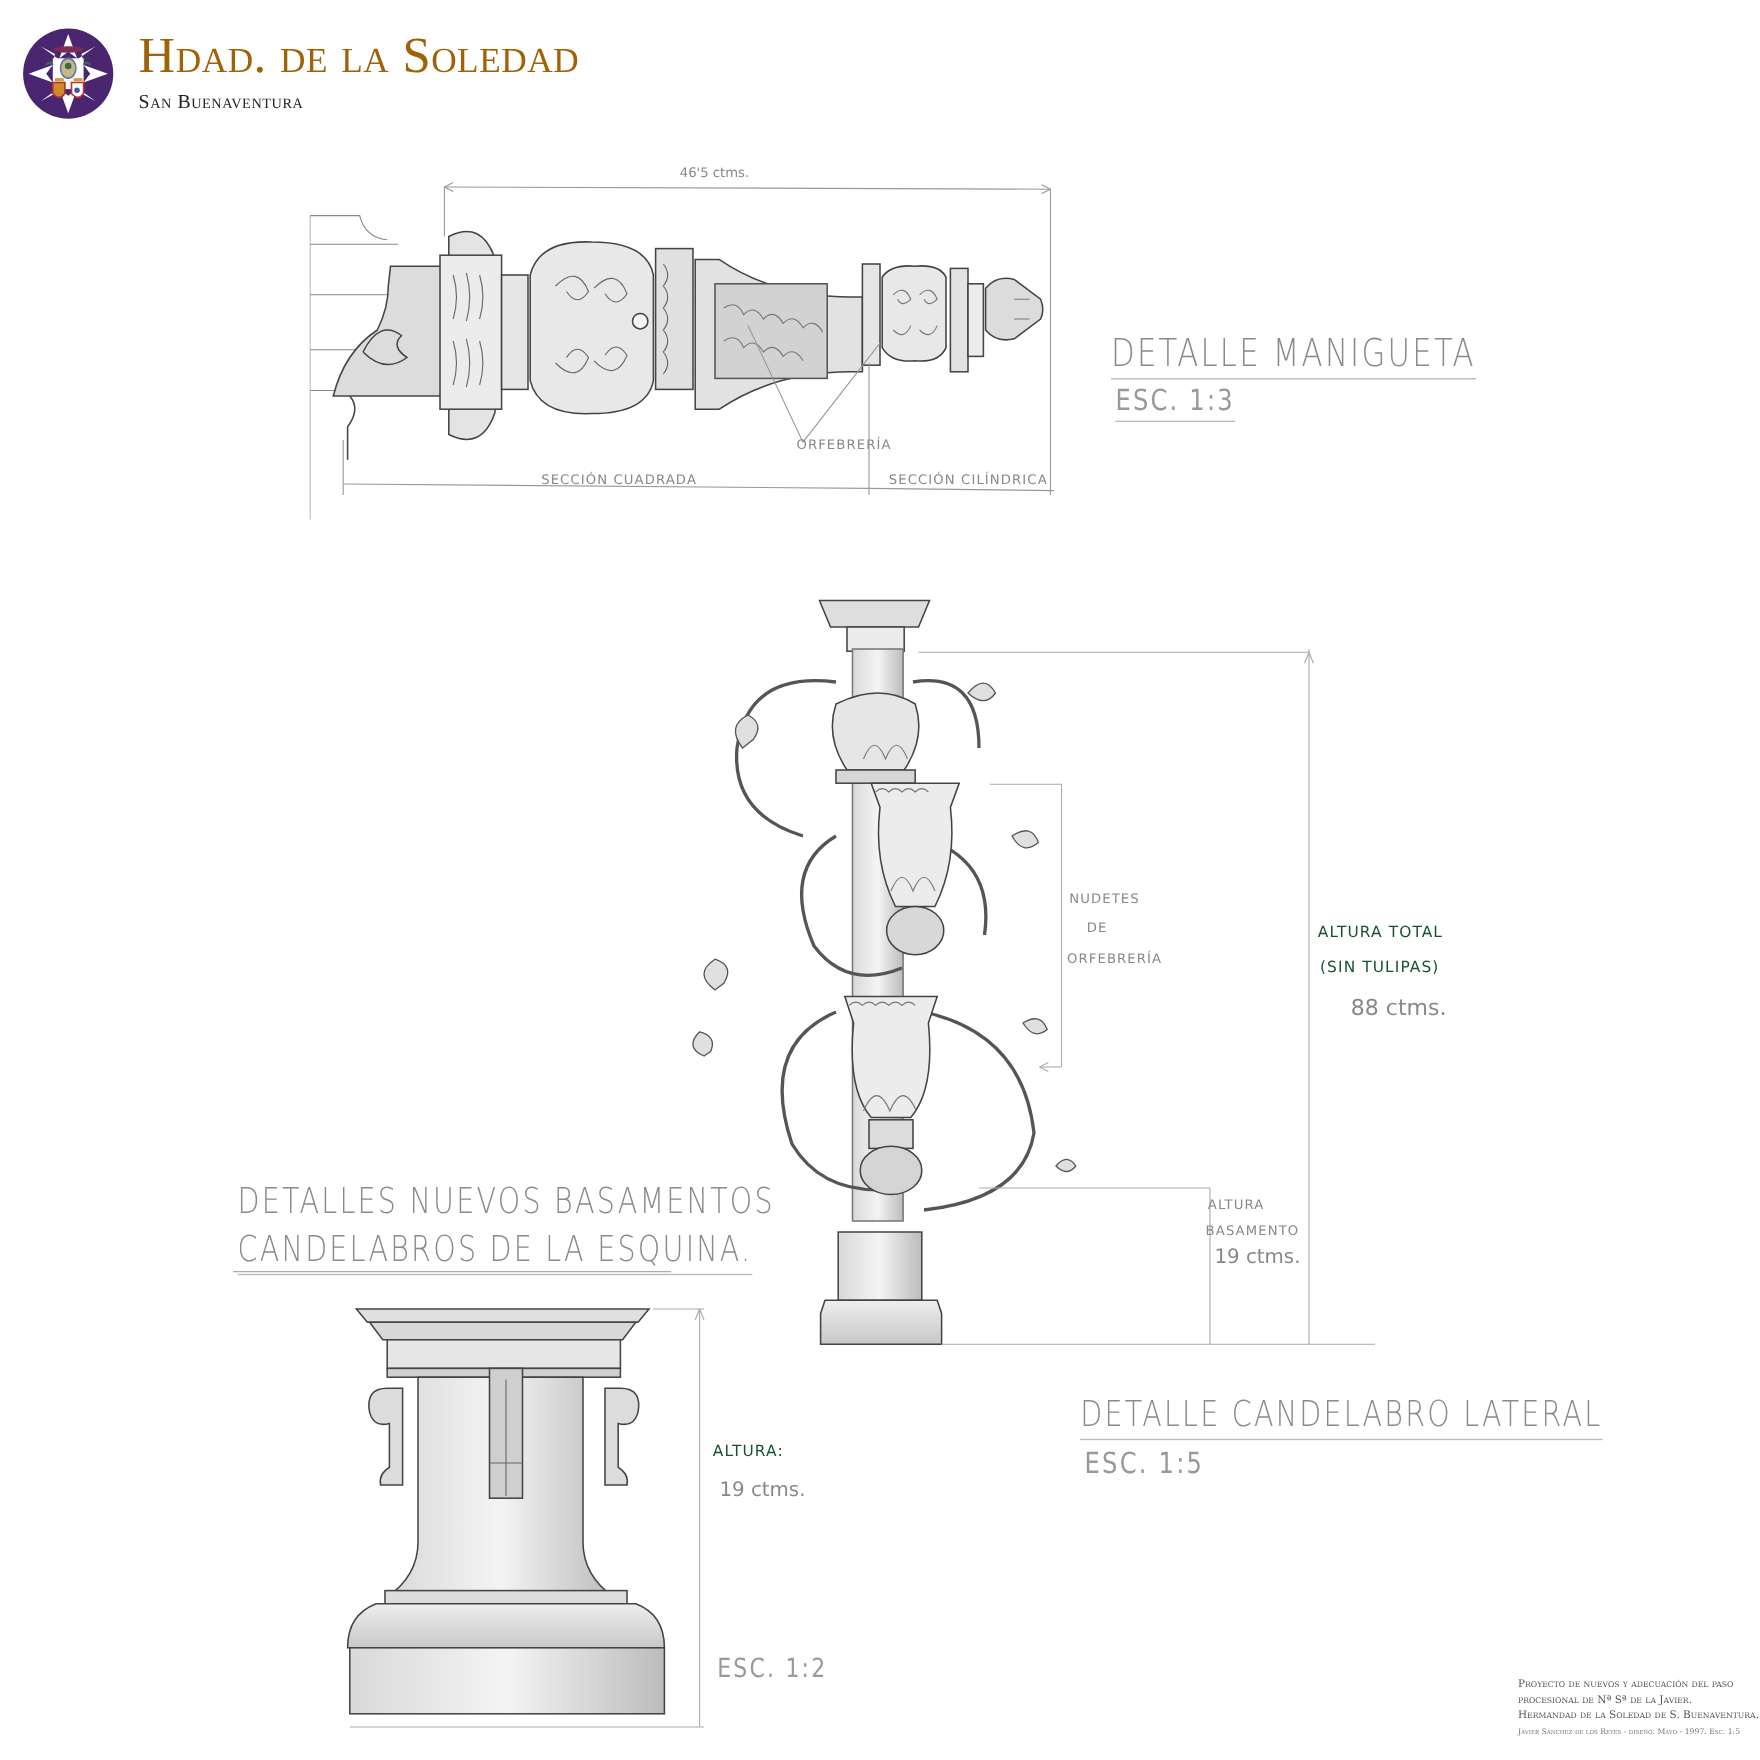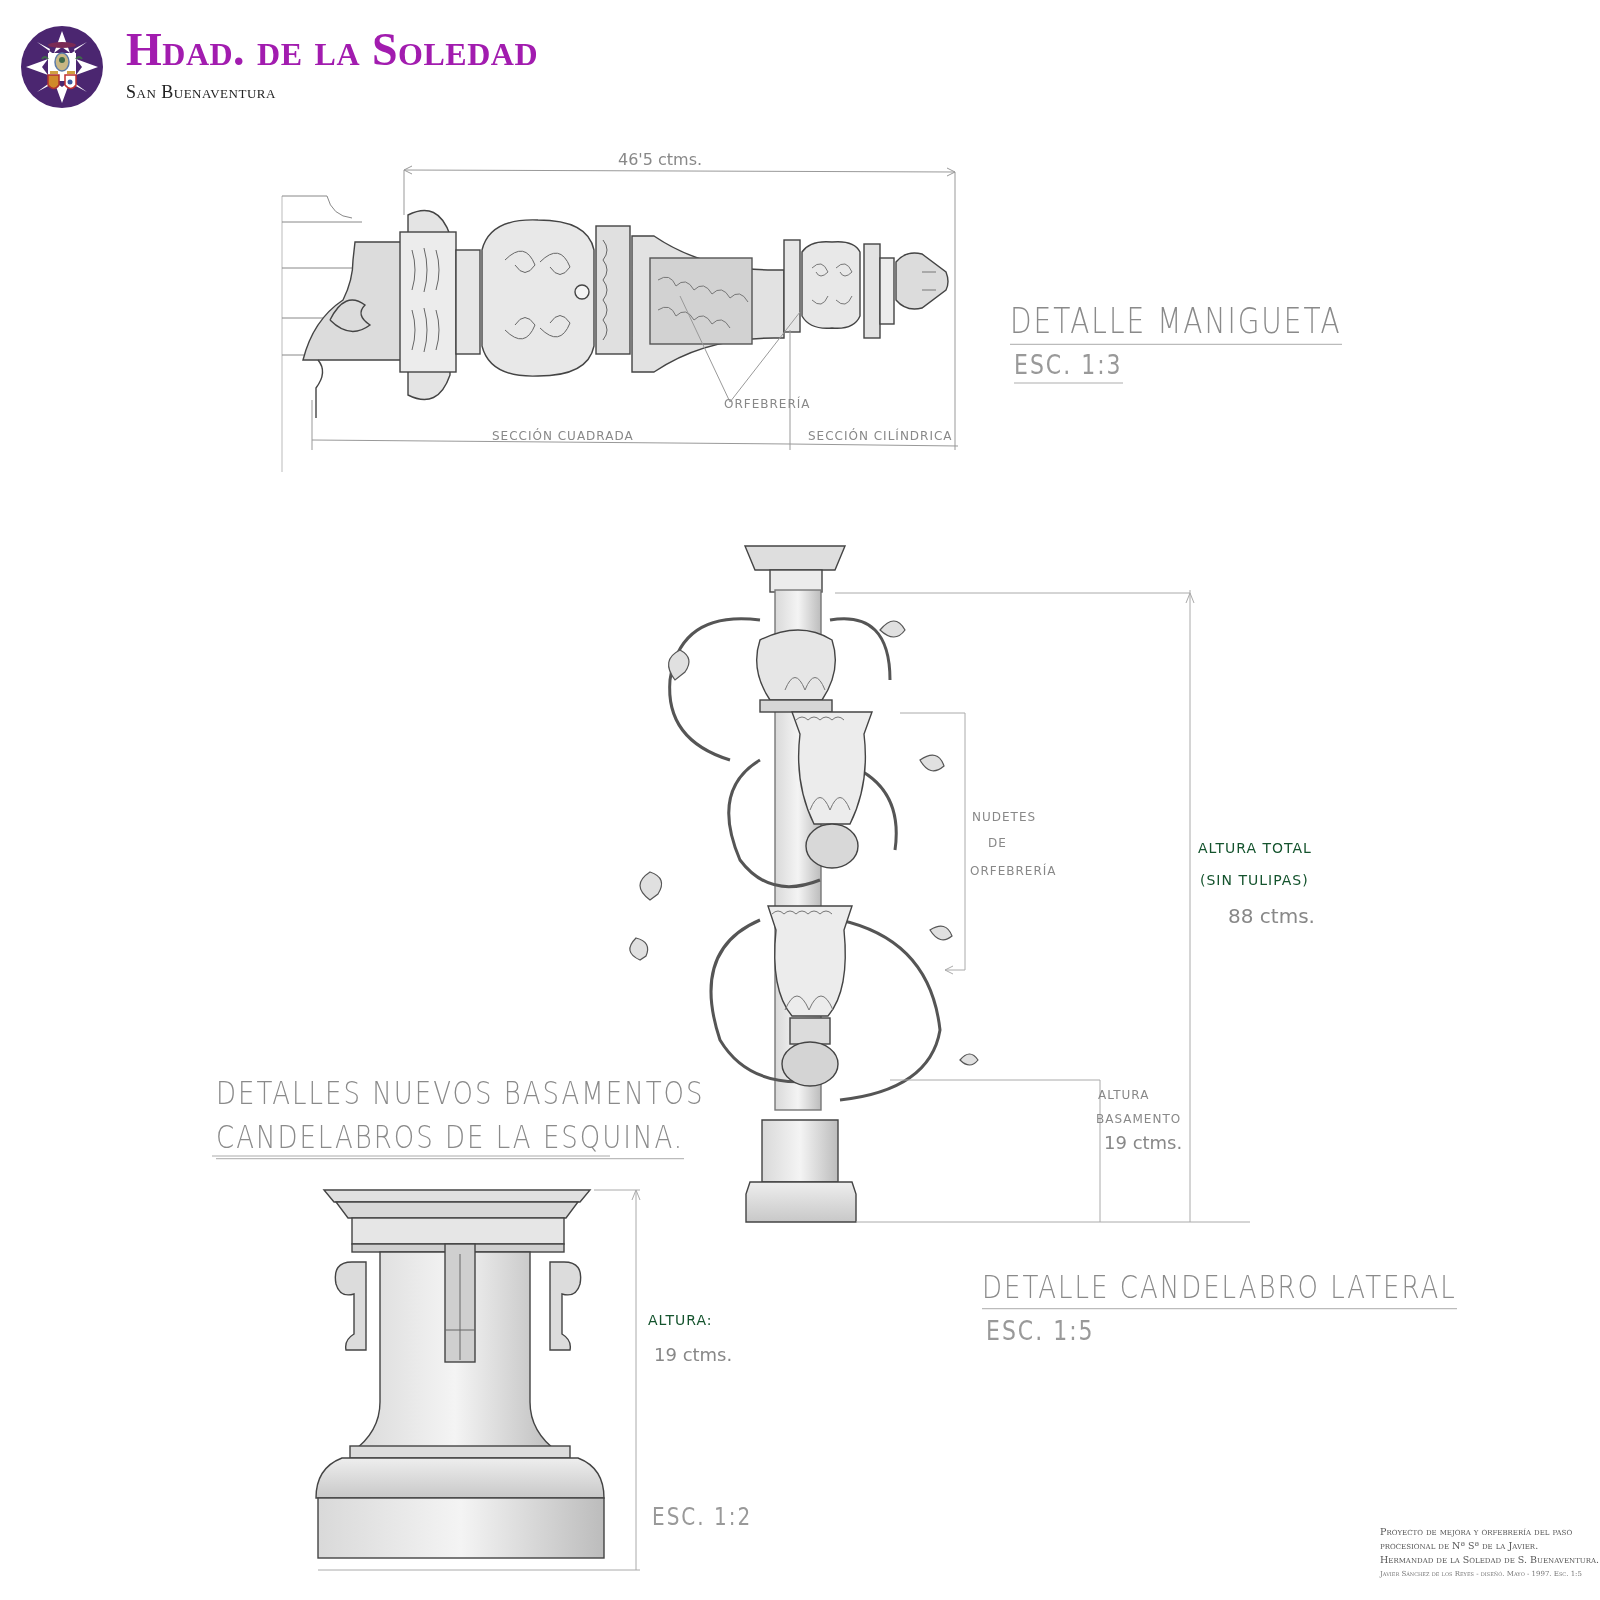--- a/index.html
+++ b/index.html
@@ -4,38 +4,38 @@
 <style>
   html, body { margin: 0; padding: 0; }
   body {
     width: 1600px; height: 1600px; background: #ffffff; position: relative; overflow: hidden;
     font-family: "Liberation Sans", sans-serif; color: #222;
   }
   .header { position: absolute; left: 20px; top: 24px; height: 86px; display: flex; align-items: center; }
   .logo { width: 84px; height: 84px; }
   .titles { margin-left: 22px; display: flex; flex-direction: column; }
   .title {
-    font-family: "Liberation Serif", "DejaVu Serif", serif; font-weight: bold; font-size: 46px;
-    font-variant: small-caps; letter-spacing: 0.5px; color: #a21caf; line-height: 46px;
+    font-family: "Liberation Serif", "DejaVu Serif", serif; font-weight: normal; font-size: 46px;
+    font-variant: small-caps; letter-spacing: 0.5px; color: #a16207; line-height: 46px;
   }
   .subtitle {
     font-family: "Liberation Serif", "DejaVu Serif", serif; font-size: 18px; font-variant: small-caps;
     color: #222; line-height: 30px; margin-top: 4px; letter-spacing: 0.5px;
   }
   .sheet { position: absolute; left: 0; top: 0; width: 1600px; height: 1600px; }
   .hand {
     position: absolute; font-family: "DejaVu Sans", sans-serif; color: #8a8a8a;
     text-transform: uppercase; letter-spacing: 2px; font-weight: normal; white-space: nowrap;
   }
   .hand.small { font-size: 12px; letter-spacing: 1px; color: #888; }
   .hand.med { font-size: 14px; letter-spacing: 1px; color: #14532d; }
   .hand.big { font-size: 28px; letter-spacing: 2px; color: #8a8a8a; transform: scaleY(1.25); transform-origin: left top; font-weight: 300; }
   .hand.scale { font-size: 22px; color: #999; transform: scaleY(1.2); transform-origin: left top; }
   .underline { border-bottom: 1px solid #bbb; padding-bottom: 2px; }
-  .dim-text { font-family: "DejaVu Sans", sans-serif; color: #888; font-size: 16px; position: absolute; white-space: nowrap; }
+  .dim-text { font-family: "DejaVu Sans", sans-serif; color: #888; font-size: 12px; position: absolute; white-space: nowrap; }
   .caption {
     position: absolute; left: 1380px; top: 1525px; font-family: "DejaVu Serif", serif;
     font-size: 9.5px; color: #555; line-height: 14px; font-variant: small-caps;
   }
   .caption div { white-space: nowrap; }
   .caption .credit { font-size: 7px; color: #777; }
 </style>
 </head>
 <body>
 
@@ -242,17 +242,17 @@
 <div class="hand big underline" style="left:982px; top:1268px; font-size:26px;">Detalle candelabro lateral</div>
 <div class="hand scale" style="left:986px; top:1316px;">Esc. 1:5</div>
 
 <div class="hand big" style="left:216px; top:1074px; font-size:26px;">Detalles nuevos basamentos</div>
 <div class="hand big underline" style="left:216px; top:1118px; font-size:26px;">candelabros de la esquina.</div>
 <div class="hand med" style="left:648px; top:1312px;">Altura:</div>
 <div class="dim-text" style="left:654px; top:1344px; font-size:18px;">19 ctms.</div>
 <div class="hand scale" style="left:652px; top:1502px; font-size:20px;">Esc. 1:2</div>
 
 <div class="caption">
-  <div>Proyecto de mejora y orfebrería del paso</div>
+  <div>Proyecto de nuevos y adecuación del paso</div>
   <div>procesional de Nª Sª de la Javier.</div>
   <div>Hermandad de la Soledad de S. Buenaventura.</div>
   <div class="credit">Javier Sánchez de los Reyes - diseñó. Mayo - 1997. Esc. 1:5</div>
 </div>
 
 </body></html>

